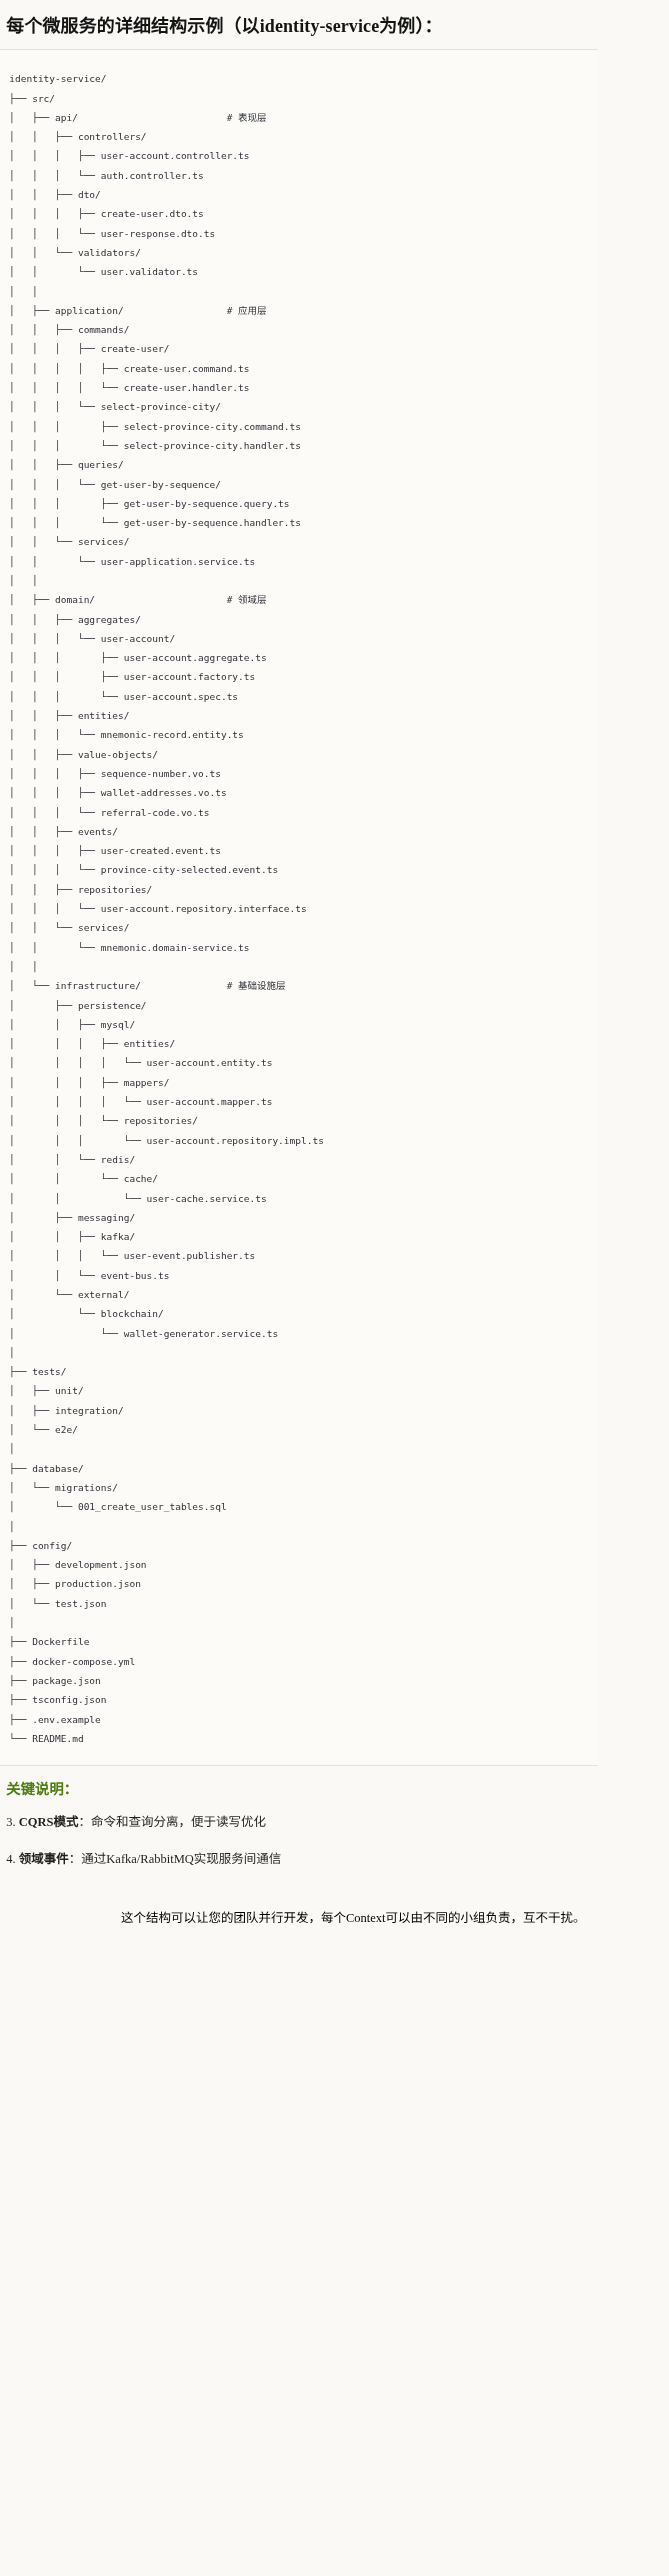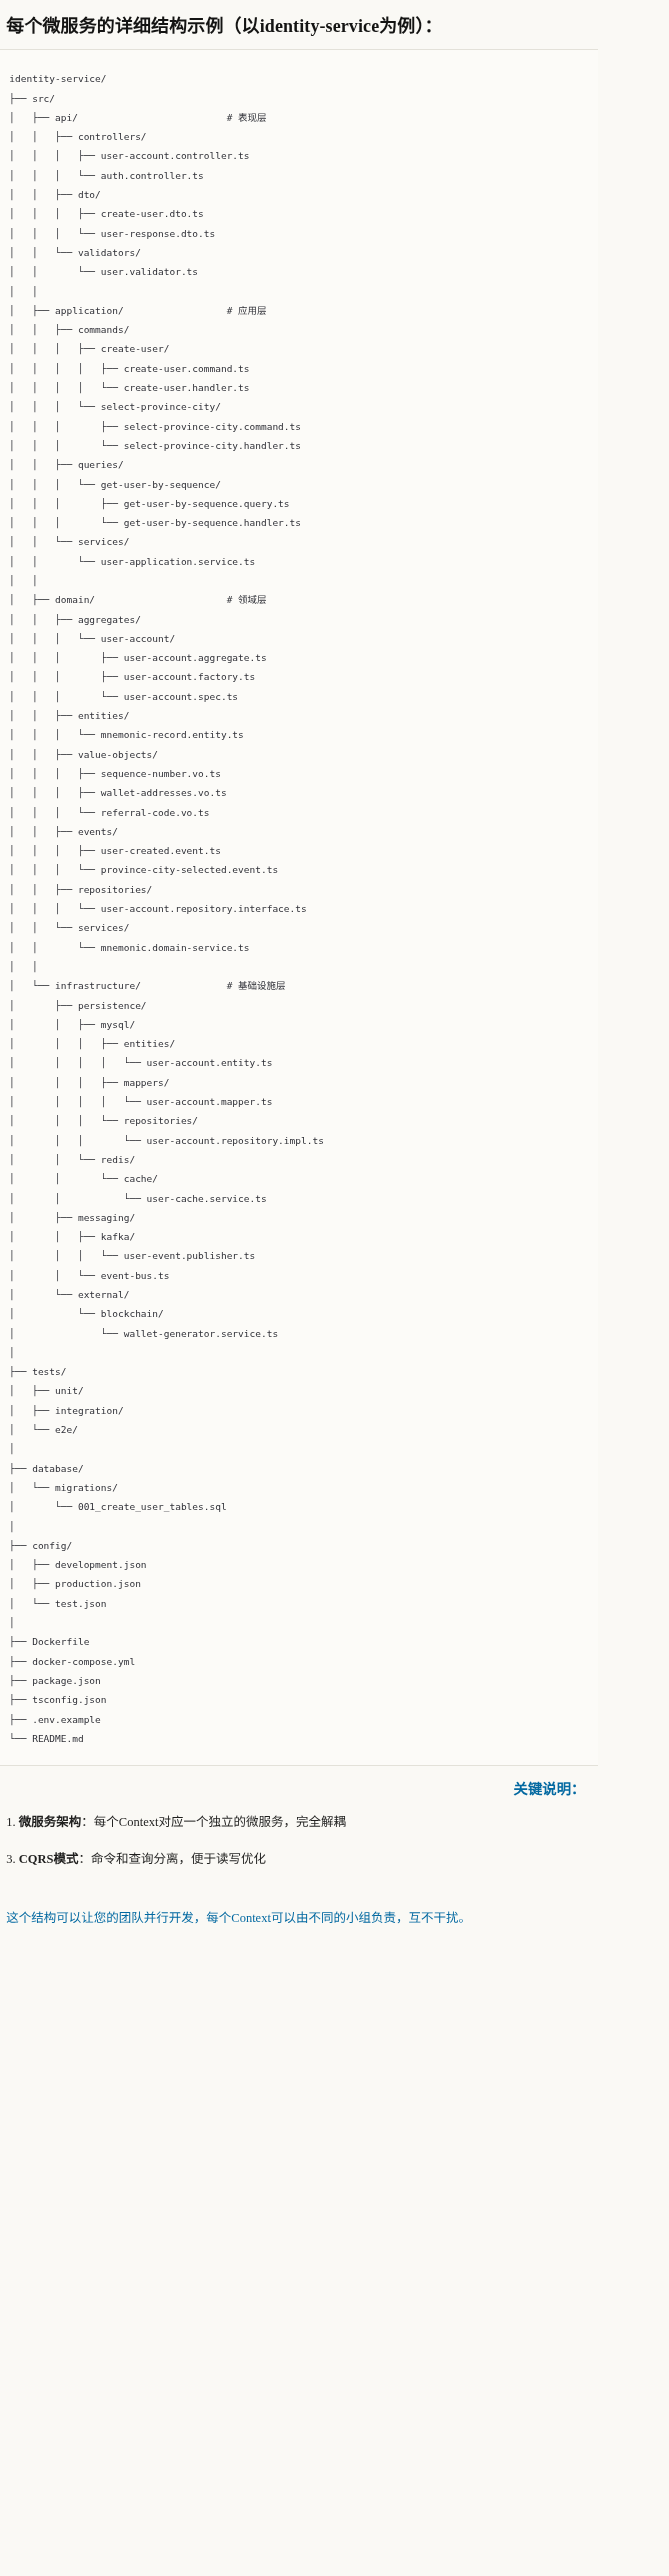--- a/index.html
+++ b/index.html
@@ -68,23 +68,22 @@
     width: 100%;
   }
   .notes {
     padding: 13.8px 12.5px 5px 6.3px;
   }
   .notes-heading {
     font-family: Liberation Sans, sans-serif;
     font-weight: bold;
     font-size: 14.4px;
     line-height: 1.4;
-    color: #0369a1;
+    color: #4d7c0f;
     margin: 0 0 13.8px 0;
-    text-align: right;
   }
   ol.note-list {
     list-style: none;
     margin: 0;
     padding: 0;
   }
   ol.note-list li {
     font-size: 12.5px;
     line-height: 1.55;
     color: #1f1f1e;
@@ -92,23 +91,24 @@
     padding: 0;
   }
   ol.note-list li .num { }
   ol.note-list li .lbl { font-weight: bold; }
   ol.note-list li .sep { }
   ol.note-list li .txt { }
 
   .closing {
     font-size: 12.5px;
     line-height: 1.6;
-    color: #0369a1;
+    color: #000000;
     margin: 16.3px 0 19px 0;
     padding: 0 12.5px 0 6.3px;
+    text-align: right;
   }
 </style>
 </head>
 <body>
 
 <div class="page">
 
   <h1 class="doc-title">每个微服务的详细结构示例（以identity-service为例）：</h1>
 
   <div class="title-divider"></div>
@@ -203,26 +203,26 @@
 └── README.md</pre>
   </div>
 
   <div class="notes-divider"></div>
 
   <div class="notes">
     <div class="notes-heading">关键说明：</div>
 
     <ol class="note-list">
       <li>
-        <span class="num">1.</span>
-        <span class="lbl">微服务架构</span><span class="sep">：</span><span class="txt">每个Context对应一个独立的微服务，完全解耦</span>
-      </li>
-      <li>
         <span class="num">3.</span>
         <span class="lbl">CQRS模式</span><span class="sep">：</span><span class="txt">命令和查询分离，便于读写优化</span>
       </li>
+      <li>
+        <span class="num">4.</span>
+        <span class="lbl">领域事件</span><span class="sep">：</span><span class="txt">通过Kafka/RabbitMQ实现服务间通信</span>
+      </li>
     </ol>
   </div>
 
   <div class="closing">这个结构可以让您的团队并行开发，每个Context可以由不同的小组负责，互不干扰。</div>
 
 </div>
 
 
 </body></html>

